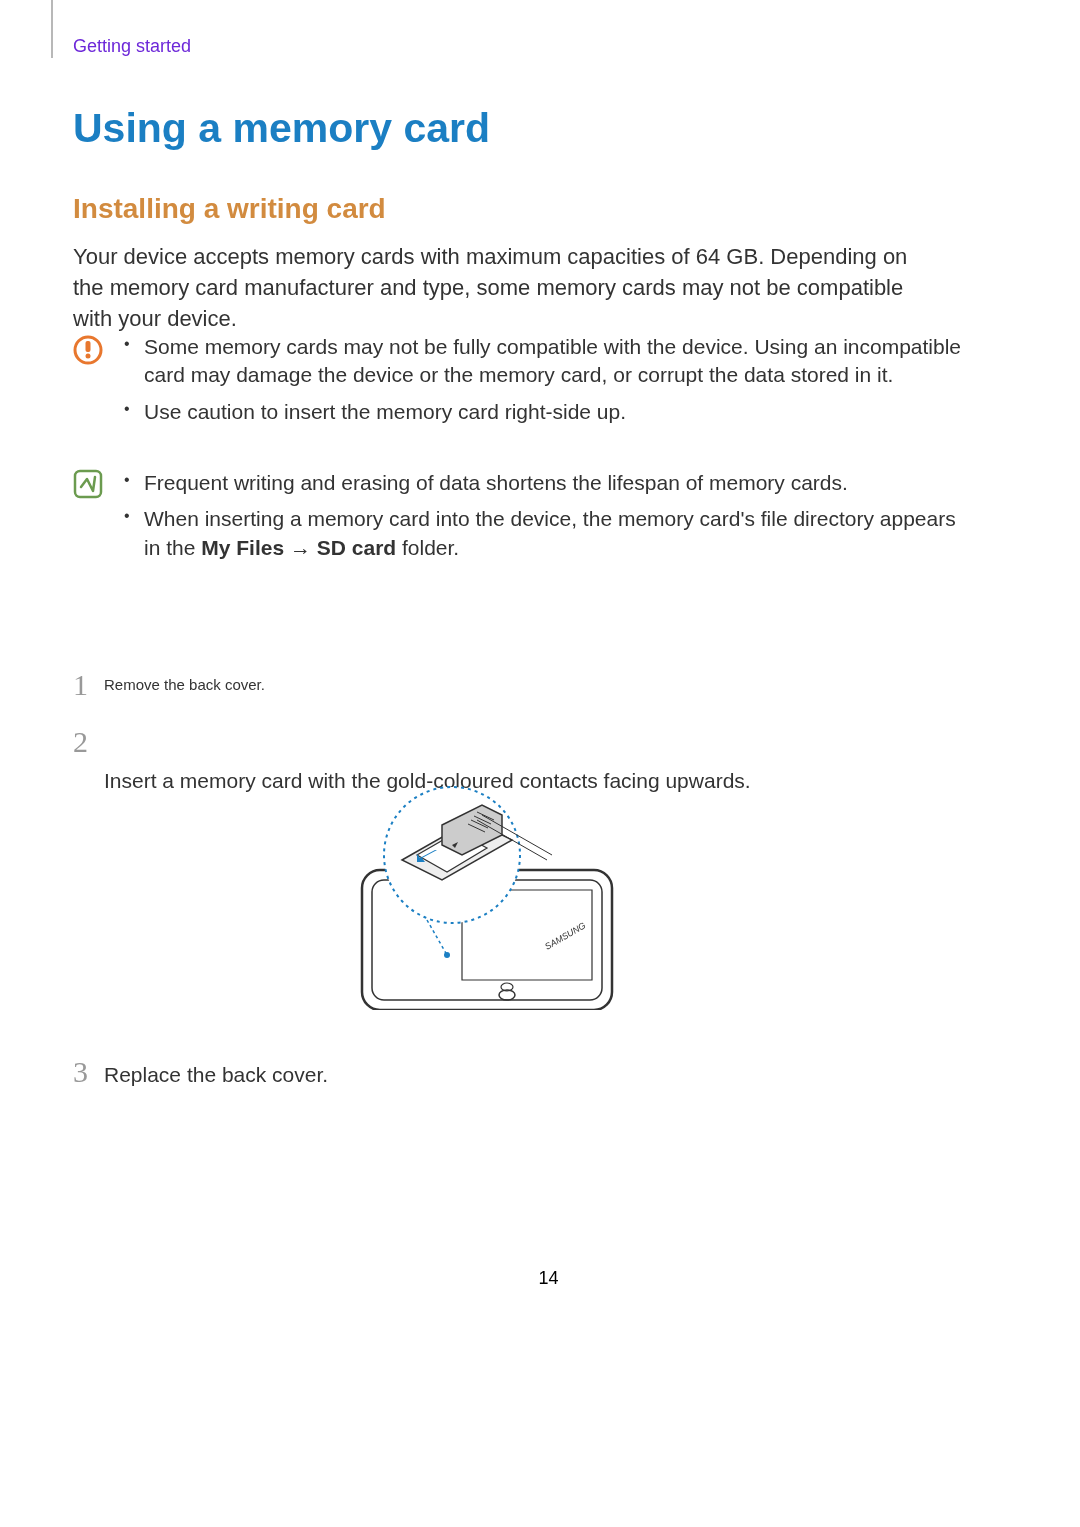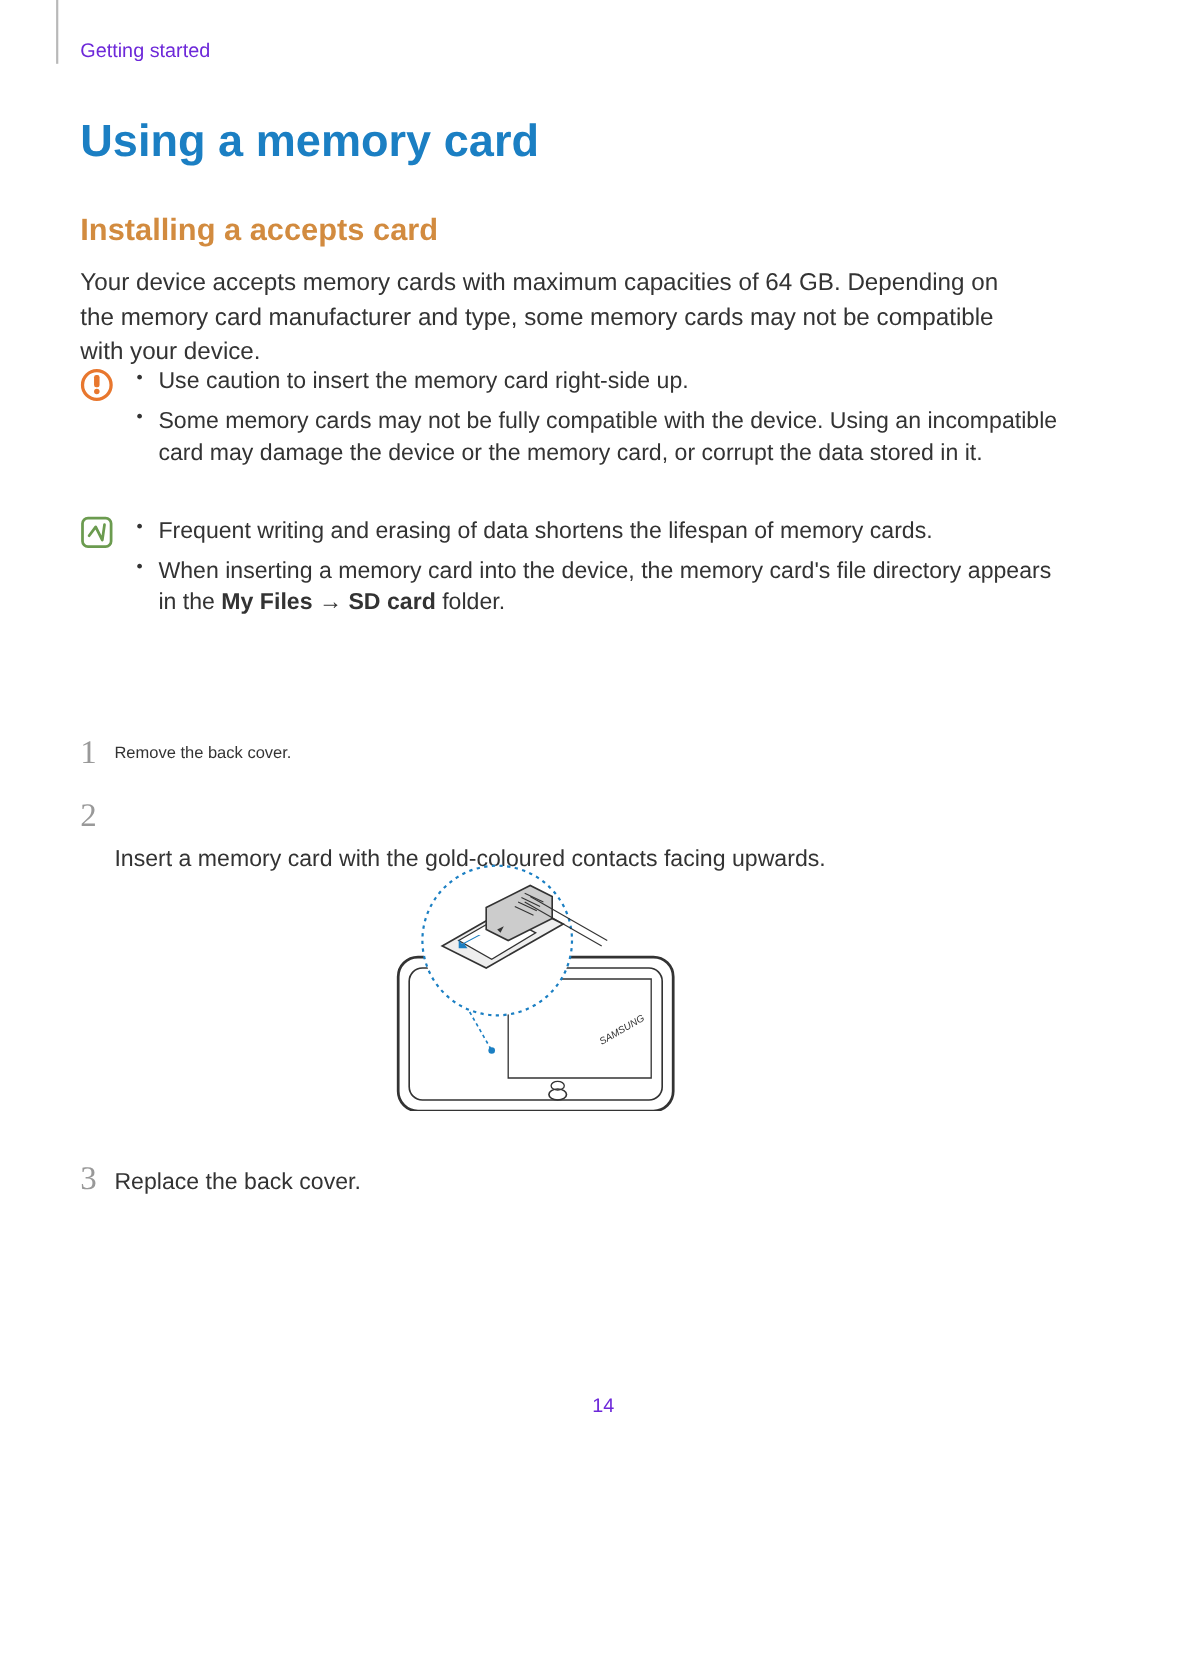--- a/index.html
+++ b/index.html
@@ -117,49 +117,49 @@
       width: 320px;
       height: 230px;
     }
     .page-number {
       position: absolute;
       left: 0;
       right: 0;
       top: 1268px;
       text-align: center;
       font-size: 18px;
-      color: #6d28d9;
+      color: #000000;
       padding-left: 17px;
     }
     .bold { font-weight: bold; }
   </style>
 </head>
 <body>
 
 <div class="margin-line"></div>
 
 <div class="header-section">Getting started</div>
 
 <h1 class="main-heading">Using a memory card</h1>
 
-<h2 class="sub-heading">Installing a accepts card</h2>
+<h2 class="sub-heading">Installing a writing card</h2>
 
 <p class="intro-text">Your device accepts memory cards with maximum capacities of 64 GB. Depending on the memory card manufacturer and type, some memory cards may not be compatible with your device.</p>
 
 <div class="caution-icon">
   <svg viewBox="0 0 30 30">
     <circle cx="15" cy="15" r="13" fill="none" stroke="#e8772e" stroke-width="3"></circle>
     <rect x="12.5" y="6" width="5" height="11" rx="2" fill="#e8772e"></rect>
     <circle cx="15" cy="21" r="2.5" fill="#e8772e"></circle>
   </svg>
 </div>
 
 <div class="caution-block">
+  <div class="bullet-item">Some memory cards may not be fully compatible with the device. Using an incompatible card may damage the device or the memory card, or corrupt the data stored in it.</div>
   <div class="bullet-item">Use caution to insert the memory card right-side up.</div>
-  <div class="bullet-item">Some memory cards may not be fully compatible with the device. Using an incompatible card may damage the device or the memory card, or corrupt the data stored in it.</div>
 </div>
 
 <div class="note-icon">
   <svg viewBox="0 0 30 30">
     <rect x="2" y="2" width="26" height="26" rx="5" fill="none" stroke="#6b9b4f" stroke-width="2.5"></rect>
     <path d="M 8 18 L 14 10 L 20 22 L 22 8" fill="none" stroke="#6b9b4f" stroke-width="2.5" stroke-linecap="round" stroke-linejoin="round"></path>
   </svg>
 </div>
 
 <div class="note-block">

